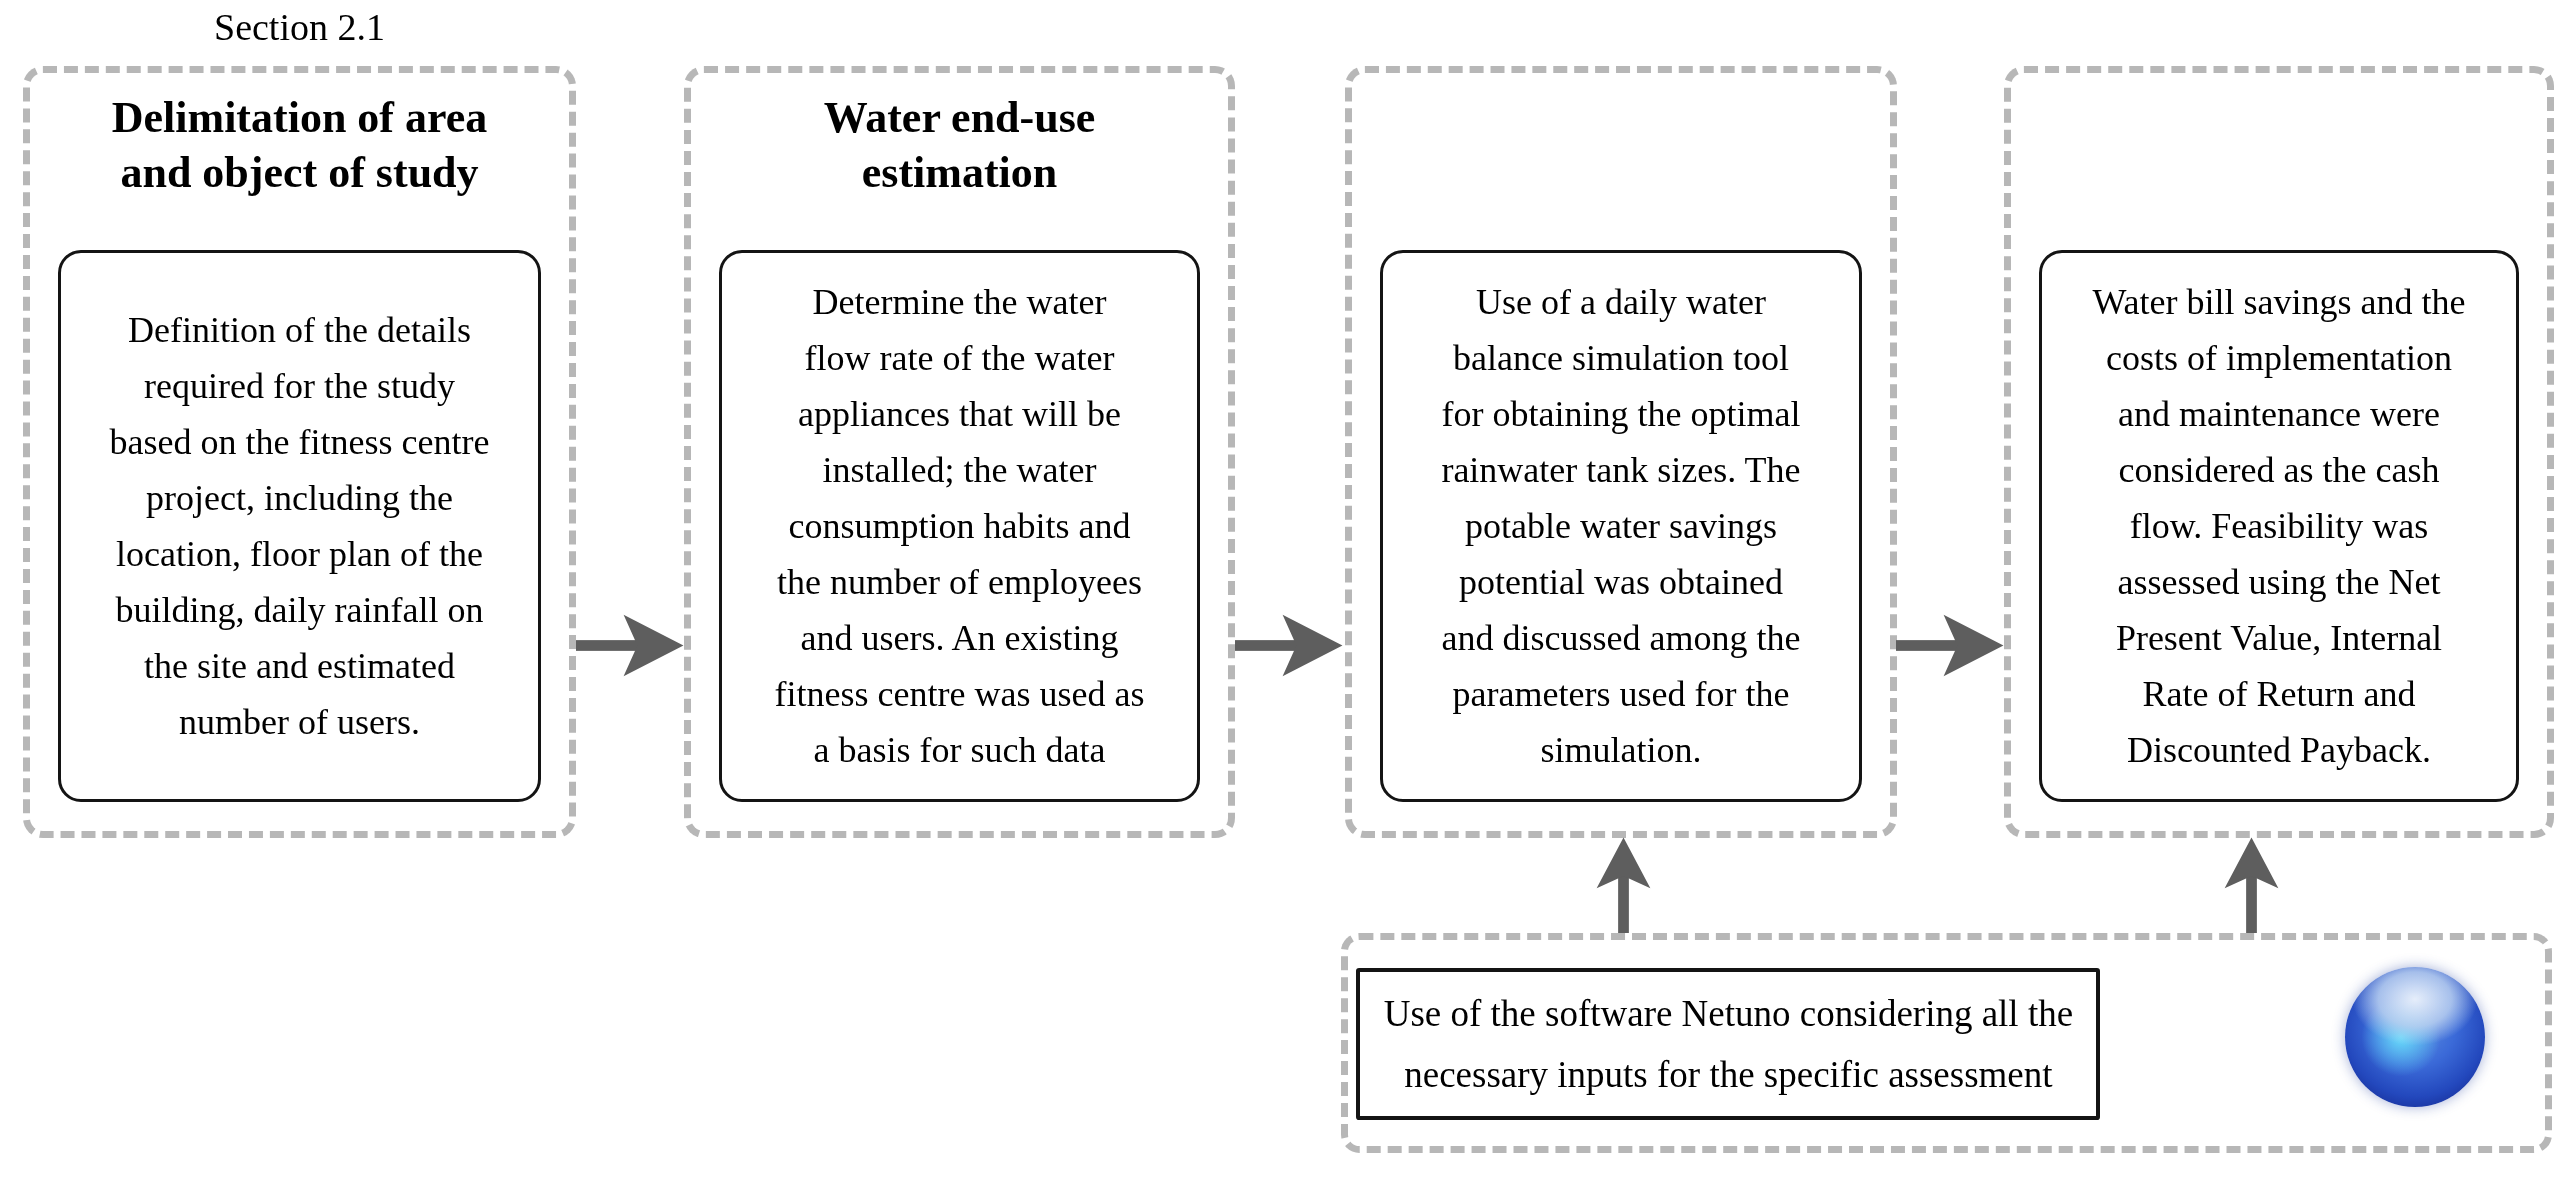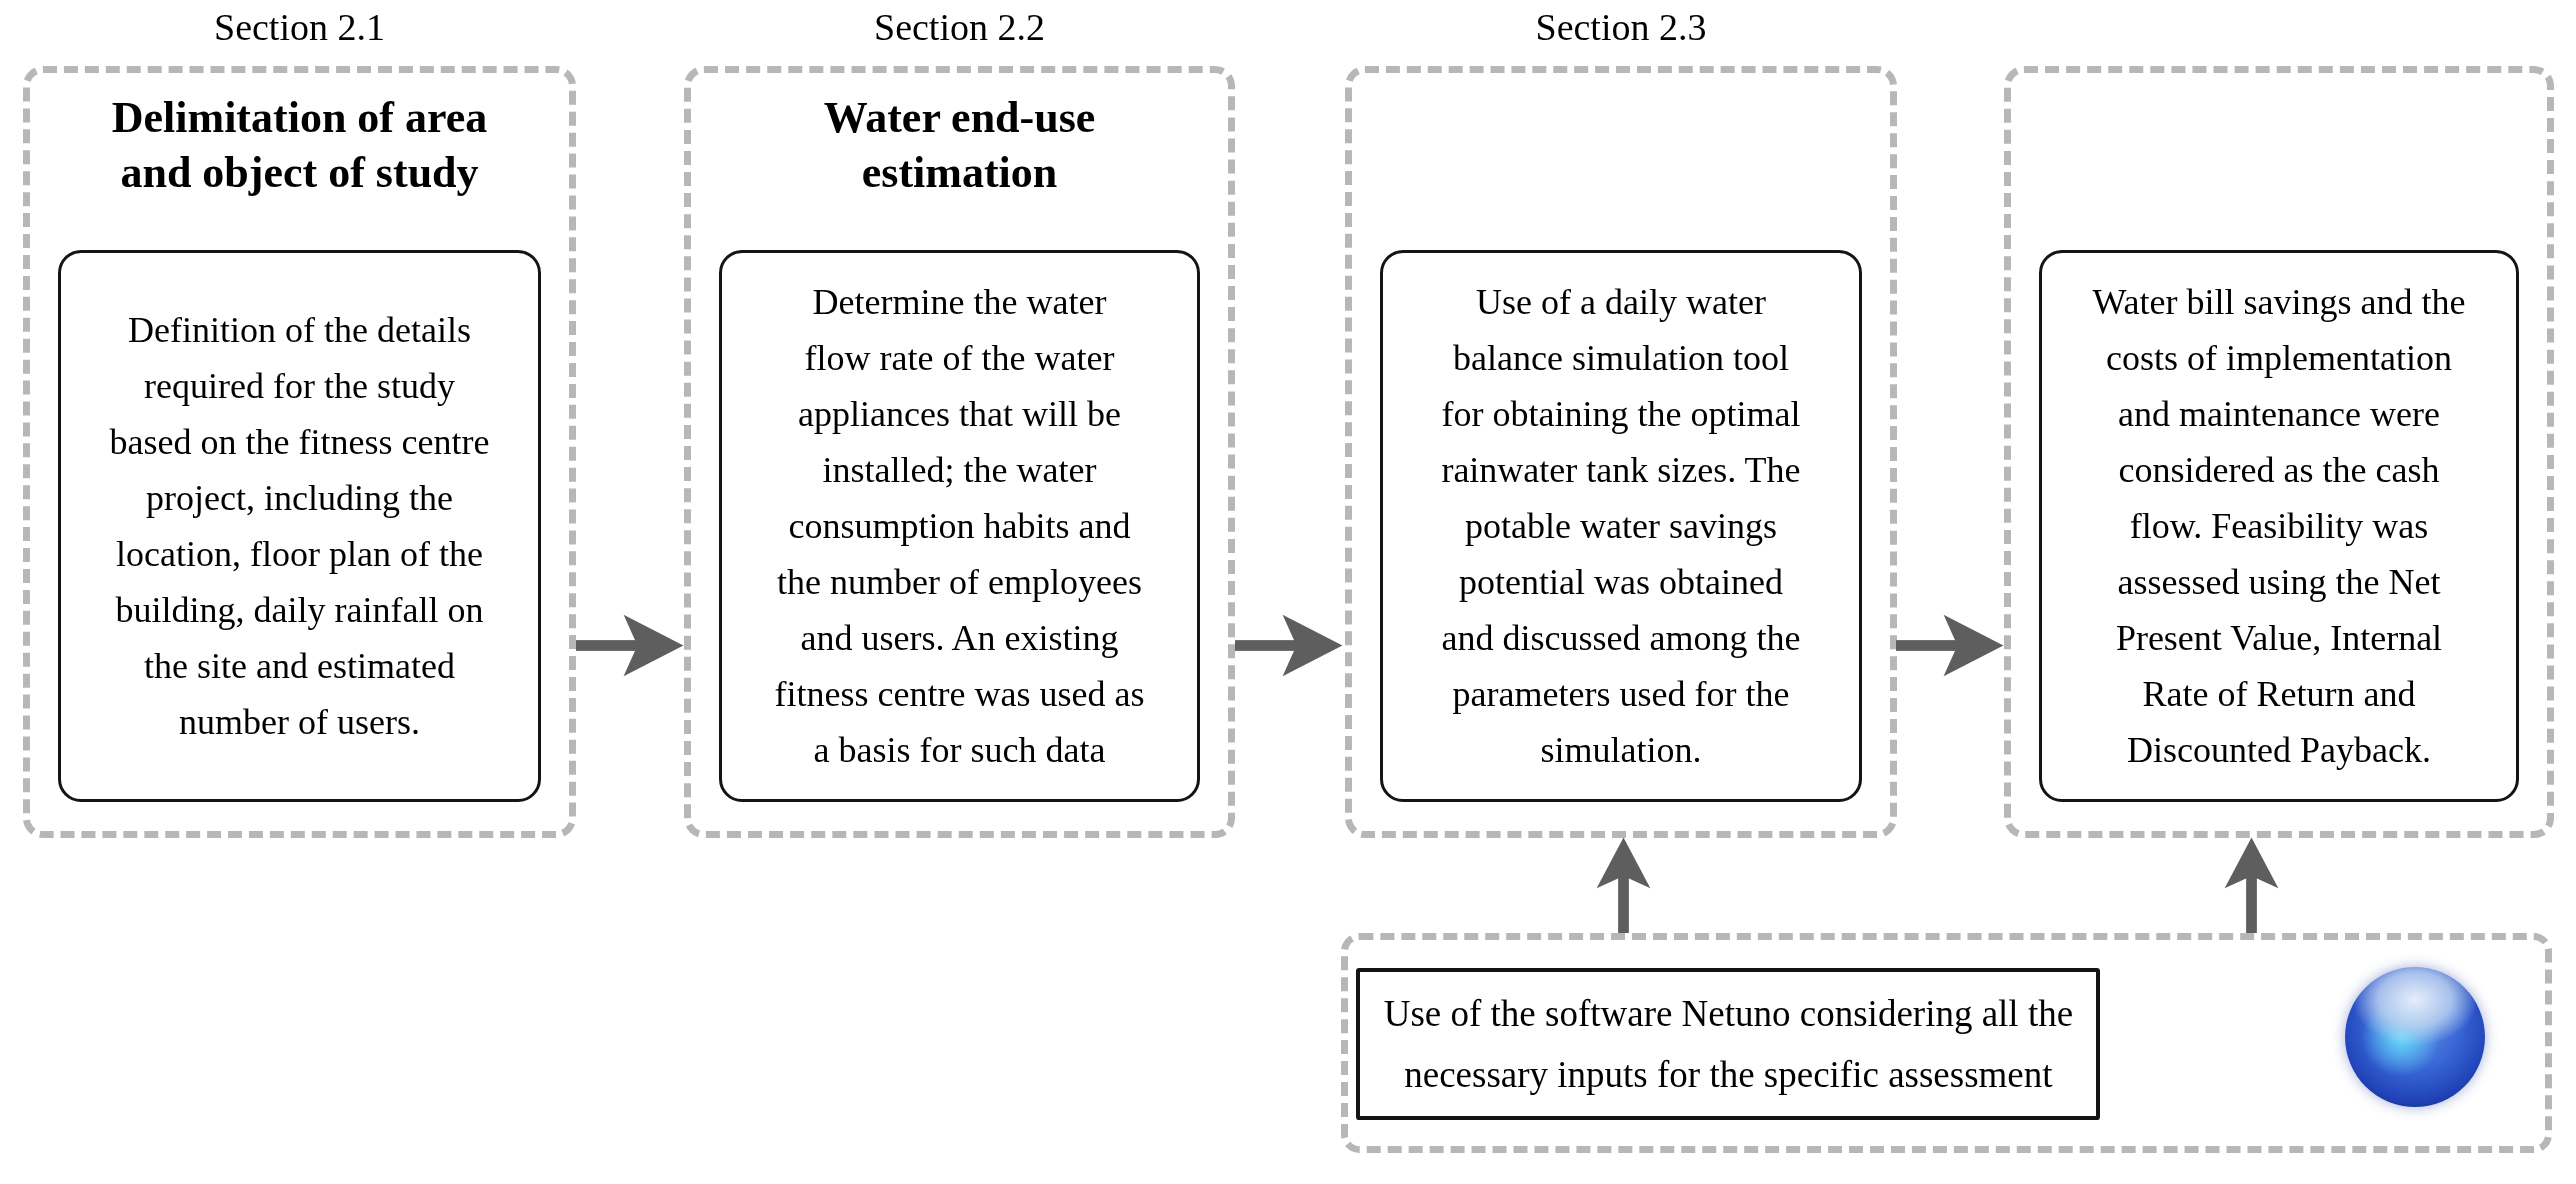--- a/index.html
+++ b/index.html
@@ -103,22 +103,20 @@
       radial-gradient(circle at 50% 42%, #5d8fe2 0%, #3b6ad8 38%, #2348bd 66%, #13268b 90%, #0d1b66 100%);
     box-shadow: 0 0 12.3px rgba(28,58,158,0.40);
   }
 </style>
 </head>
 <body>
 
 <div class="canvas">
 
   <div class="sec-label" style="left:23px;width:553px">Section 2.1</div>
-  <div class="sec-label" style="left:684px;width:551px">Section 2.2</div>
-  <div class="sec-label" style="left:1345px;width:552px">Section 2.3</div>
 
   <div class="group" style="left:23px;width:553px">
     <div class="group-title">Delimitation of area
 and object of study</div>
     <div class="body-box">
       <div class="body-text">Definition of the details
 required for the study
 based on the fitness centre
 project, including the
 location, floor plan of the

